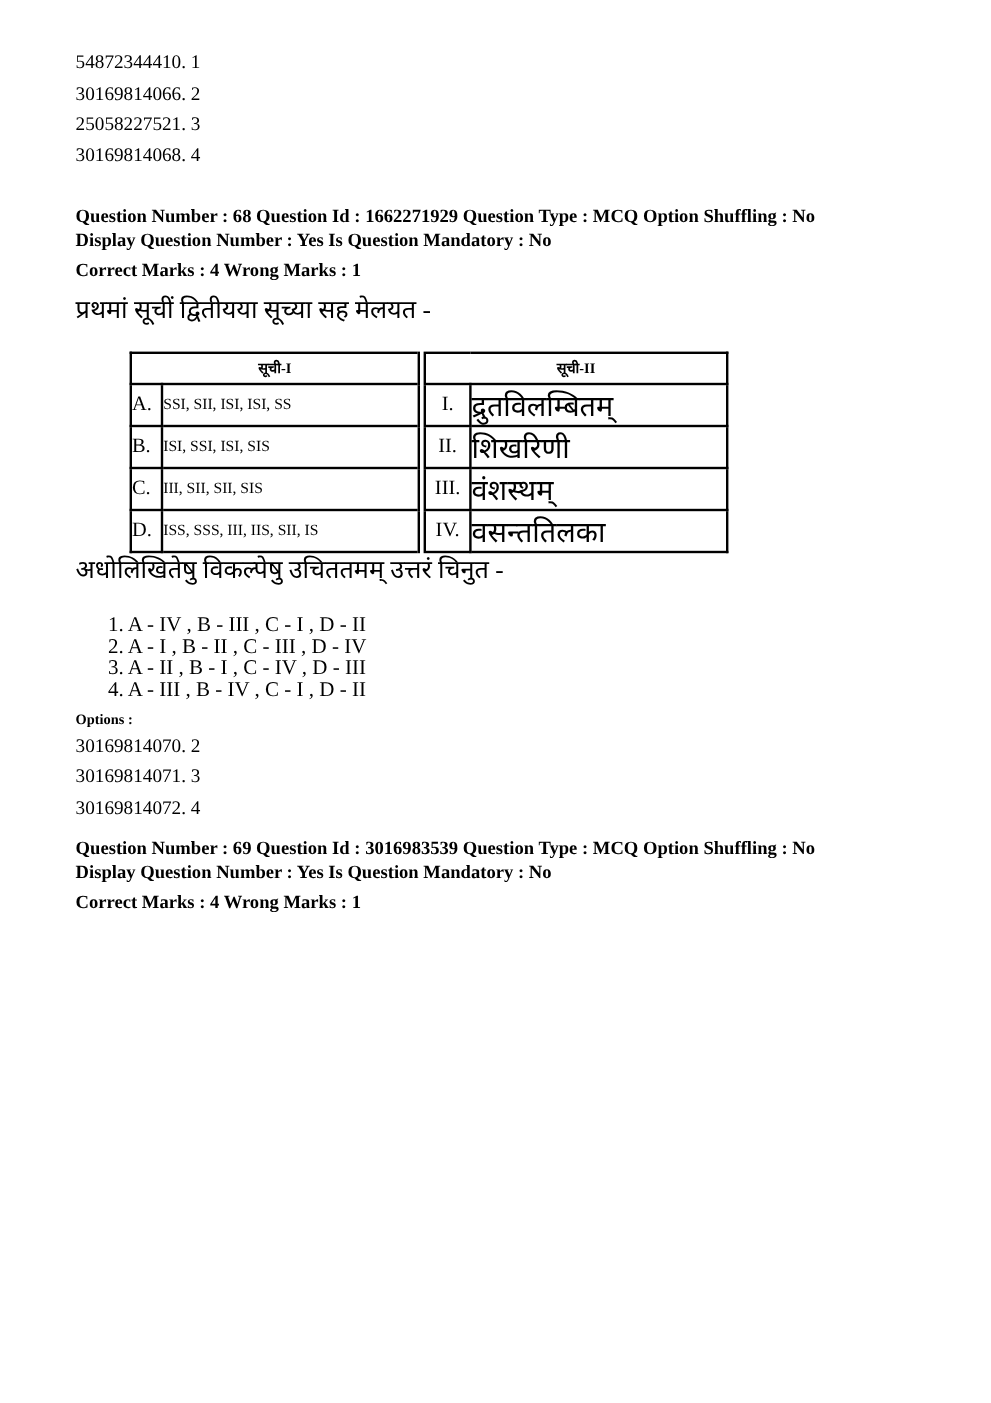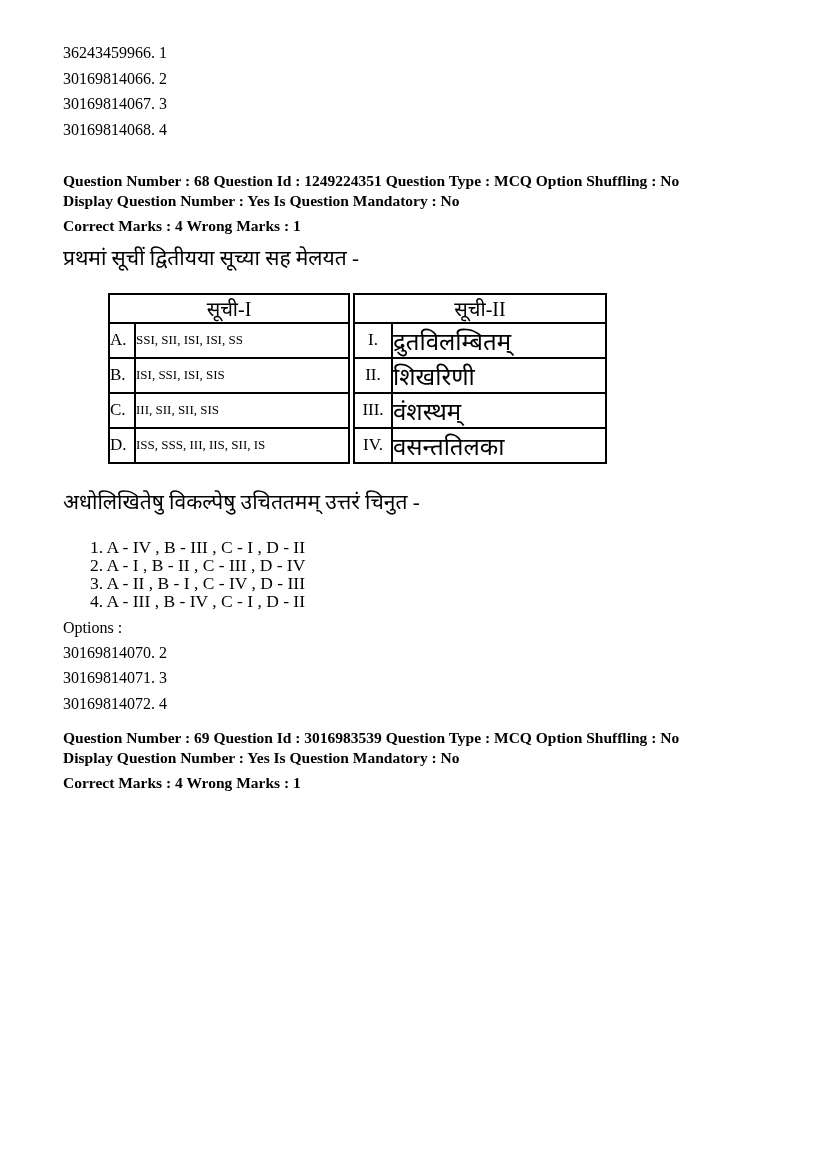--- a/index.html
+++ b/index.html
@@ -36,34 +36,34 @@
     margin-top: 6px;
   }
   .q68-meta { margin-top: 29px; }
   .q69-meta { margin-top: 12px; }
   
   .dev-line {
     font-size: 21px;
     line-height: 28px;
   }
   .prompt-line   { margin-top: 8px; }
-  .instruction-line { margin-top: 24px; }
+  .instruction-line { }
   
   table.match-table {
     border-collapse: collapse;
     margin: 21px 0 0 45px;
   }
   table.match-table th,
   table.match-table td {
     border: 2px solid #000;
     padding: 0;
   }
   table.match-table th {
-    font-size: 20px;
-    font-weight: normal;
+    font-size: 12px;
+    font-weight: bold;
     height: 24px;
   }
   table.match-table td { height: 31px; }
   td.cell-letter {
     width: 24px;
     font-size: 17px;
     text-align: left;
     padding: 0 1px;
   }
   td.cell-pattern {
@@ -86,40 +86,40 @@
   }
   
   .choice {
     margin-left: 27px;
     font-size: 17.5px;
     line-height: 18px;
     white-space: pre;
   }
   .choice-first { margin-top: 22px; }
   .options-label {
-    font-weight: normal;
-    font-size: 16px;
+    font-weight: bold;
+    font-size: 12px;
     margin-top: 9px;
   }
   .bottom-ids { margin-top: 3px; }
 </style>
 </head>
 <body>
 
 <div class="page">
 
   <div class="id-list">
-    <div class="id-line"><span>36243459966.</span> <span>1</span></div>
+    <div class="id-line"><span>54872344410.</span> <span>1</span></div>
     <div class="id-line"><span>30169814066.</span> <span>2</span></div>
-    <div class="id-line"><span>30169814067.</span> <span>3</span></div>
+    <div class="id-line"><span>25058227521.</span> <span>3</span></div>
     <div class="id-line"><span>30169814068.</span> <span>4</span></div>
   </div>
 
   <div class="meta-block q68-meta">
-    <div>Question Number : 68 Question Id : 1249224351 Question Type : MCQ Option Shuffling : No</div>
+    <div>Question Number : 68 Question Id : 1662271929 Question Type : MCQ Option Shuffling : No</div>
     <div>Display Question Number : Yes Is Question Mandatory : No</div>
     <div class="meta-marks">Correct Marks : 4 Wrong Marks : 1</div>
   </div>
 
   <div class="dev-line prompt-line">प्रथमां सूचीं द्वितीयया सूच्या सह मेलयत -</div>
 
   <table class="match-table">
     <tbody>
         <tr>
       <th colspan="2">सूची-I</th>

